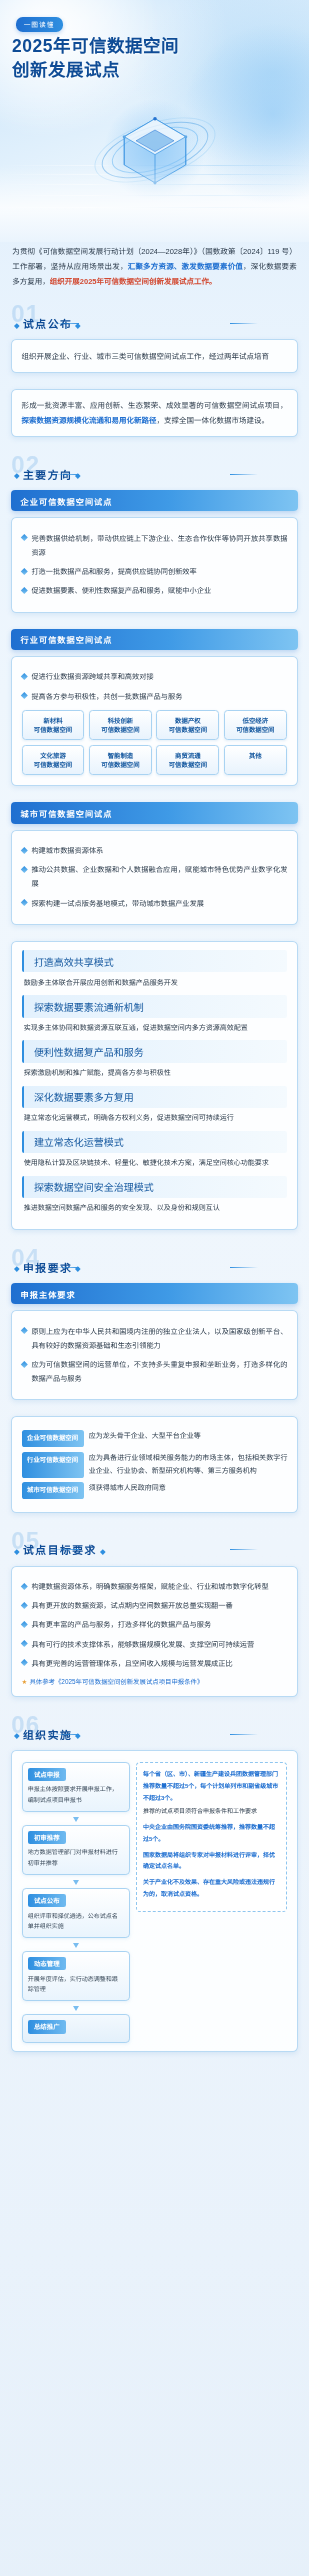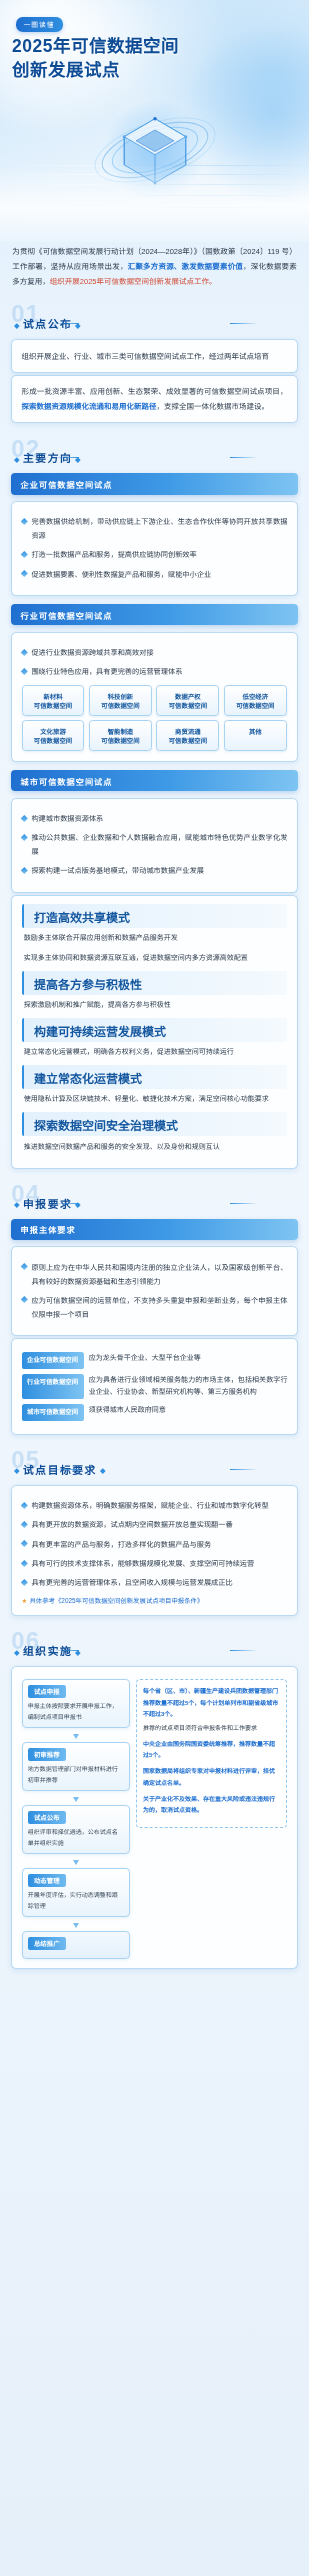--- a/index.html
+++ b/index.html
@@ -100,27 +100,27 @@
     display:inline-block; width:3.6px; height:3.6px; background:#2f8fe0;
     transform: rotate(45deg); margin: 0 4.1px; vertical-align: middle;
   }
 
   .card {
     background: rgba(255,255,255,.86);
     border: 0.5px solid rgba(160,205,240,.75);
     border-radius: 5.2px;
     box-shadow: 0 1.5px 5.2px rgba(110,165,215,.18);
     padding: 8.2px 9.3px;
-    margin-bottom: 2px;
+    margin-bottom: 16px;
   }
   .para {
     font-size: 7.5px; line-height: 2.0; color: #2b3a4a; text-align: justify;
   }
   .para .hl { color: #1f6fd0; font-weight: bold; }
-  .para .hl-red { color: #d24a32; font-weight: normal; }
+  .para .hl-red { color: #d24a32; font-weight: bold; }
 
   .blue-band {
     background: linear-gradient(90deg, #1f6fd0 0%, #3f9ae6 55%, #7ec4f2 100%);
     color:#fff; border-radius: 4.1px; padding: 4.6px 9.3px;
     font-size: 8.2px; font-weight:bold; letter-spacing: 1px;
     box-shadow: 0 2.1px 5.2px rgba(31,111,208,.25);
     margin: 8.2px 0 6.2px;
   }
 
   
@@ -143,21 +143,21 @@
   }
 
   
   .task { margin-bottom: 6.2px; }
   .task-h {
     display:flex; align-items:center; gap:4.1px;
     background: linear-gradient(90deg,#e3f1fd,#f4fafe);
     border-left: 2.1px solid #2f8fe0; border-radius: 2.1px;
     padding: 3.6px 6.2px; margin-bottom: 3.1px;
   }
-  .task-h .t { font-size: 12px; font-weight:bold; color:#15589f; }
+  .task-h .t { font-size: 10px; font-weight:normal; color:#15589f; }
   .task-b { font-size: 7px; line-height: 1.95; color:#2b3a4a; padding: 0 2.1px; text-align: justify; }
 
   
   .req-row { display:flex; gap:5.2px; margin: 4.6px 0; }
   .req-row .k {
     flex: 0 0 62px;
     background: linear-gradient(90deg,#2f8fe0,#7ec4f2);
     color:#fff; font-size: 6.4px; font-weight:bold;
     border-radius: 2.6px; padding: 4.1px 3.1px; text-align:center; line-height:1.35;
   }
@@ -293,21 +293,21 @@
     </div>
 
     <div class="blue-band">行业可信数据空间试点</div>
     <div class="card">
       <div class="item">
           <span class="bullet"></span>
           <span class="txt">促进行业数据资源跨域共享和高效对接</span>
         </div>
       <div class="item">
           <span class="bullet"></span>
-          <span class="txt">围绕行业特色应用，具有更完善的运营管理体系</span>
+          <span class="txt">提高各方参与积极性，共创一批数据产品与服务</span>
         </div>
       <div class="tag-grid">
         <div class="tag" style="white-space:pre-line">新材料
 可信数据空间</div>
         <div class="tag" style="white-space:pre-line">科技创新
 可信数据空间</div>
         <div class="tag" style="white-space:pre-line">数据产权
 可信数据空间</div>
         <div class="tag" style="white-space:pre-line">低空经济
 可信数据空间</div>
@@ -341,33 +341,37 @@
   <div class="section">
     <div class="card">
       <div class="task">
         <div class="task-h">
             <span class="bullet" style="margin:0"></span>
             <span class="t">打造高效共享模式</span>
           </div>
         <div class="task-b">鼓励多主体联合开展应用创新和数据产品服务开发</div>
       </div>
       <div class="task">
+        <div class="task-h">
+            <span class="bullet" style="margin:0"></span>
+            <span class="t">探索数据要素流通新机制</span>
+          </div>
         <div class="task-b">实现多主体协同和数据资源互联互通，促进数据空间内多方资源高效配置</div>
       </div>
       <div class="task">
         <div class="task-h">
             <span class="bullet" style="margin:0"></span>
-            <span class="t">提高各方参与积极性</span>
+            <span class="t">便利性数据复产品和服务</span>
           </div>
         <div class="task-b">探索激励机制和推广赋能，提高各方参与积极性</div>
       </div>
       <div class="task">
         <div class="task-h">
             <span class="bullet" style="margin:0"></span>
-            <span class="t">构建可持续运营发展模式</span>
+            <span class="t">深化数据要素多方复用</span>
           </div>
         <div class="task-b">建立常态化运营模式，明确各方权利义务，促进数据空间可持续运行</div>
       </div>
       <div class="task">
         <div class="task-h">
             <span class="bullet" style="margin:0"></span>
             <span class="t">建立常态化运营模式</span>
           </div>
         <div class="task-b">使用隐私计算及区块链技术、轻量化、敏捷化技术方案，满足空间核心功能要求</div>
       </div>
@@ -389,21 +393,21 @@
       </div>
     </div>
     <div class="blue-band">申报主体要求</div>
     <div class="card">
       <div class="item">
           <span class="bullet"></span>
           <span class="txt">原则上应为在中华人民共和国境内注册的独立企业法人，以及国家级创新平台、具有较好的数据资源基础和生态引领能力</span>
         </div>
       <div class="item">
           <span class="bullet"></span>
-          <span class="txt">应为可信数据空间的运营单位，不支持多头重复申报和垄断业务，每个申报主体仅限申报一个项目</span>
+          <span class="txt">应为可信数据空间的运营单位，不支持多头重复申报和垄断业务，打造多样化的数据产品与服务</span>
         </div>
     </div>
     <div class="card">
       <div class="req-row">
         <div class="k">企业可信数据空间</div>
         <div class="v">应为龙头骨干企业、大型平台企业等</div>
       </div>
       <div class="req-row">
         <div class="k">行业可信数据空间</div>
         <div class="v">应为具备进行业领域相关服务能力的市场主体，包括相关数字行业企业、行业协会、新型研究机构等、第三方服务机构</div>

